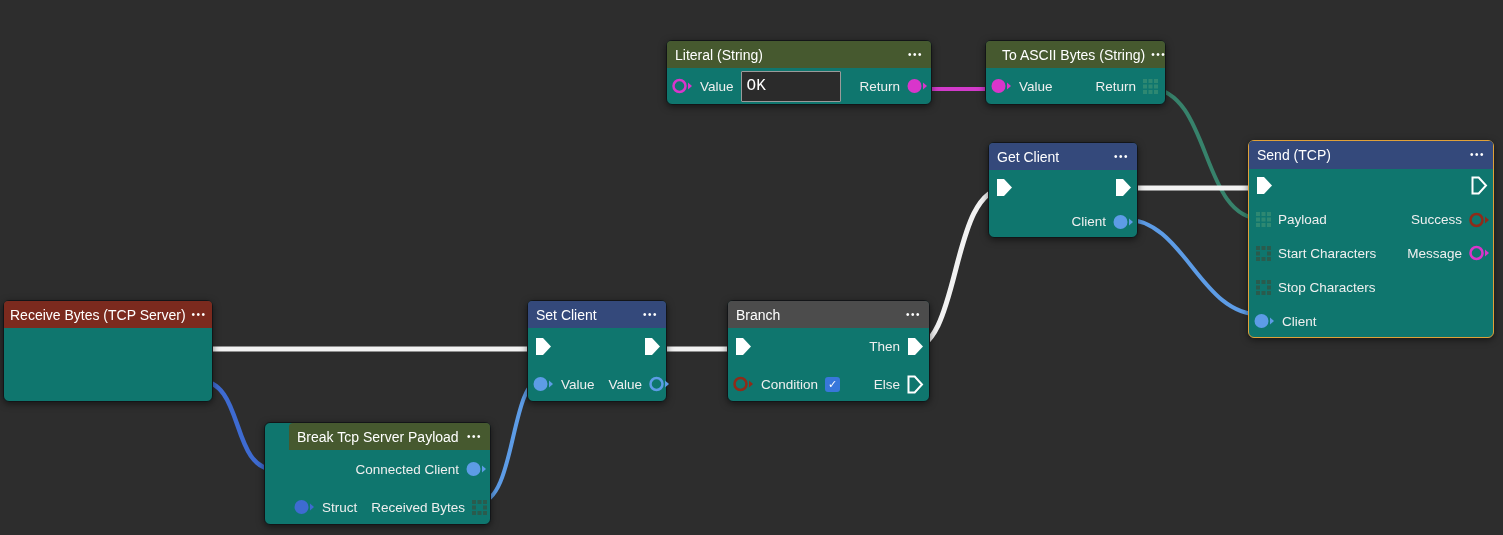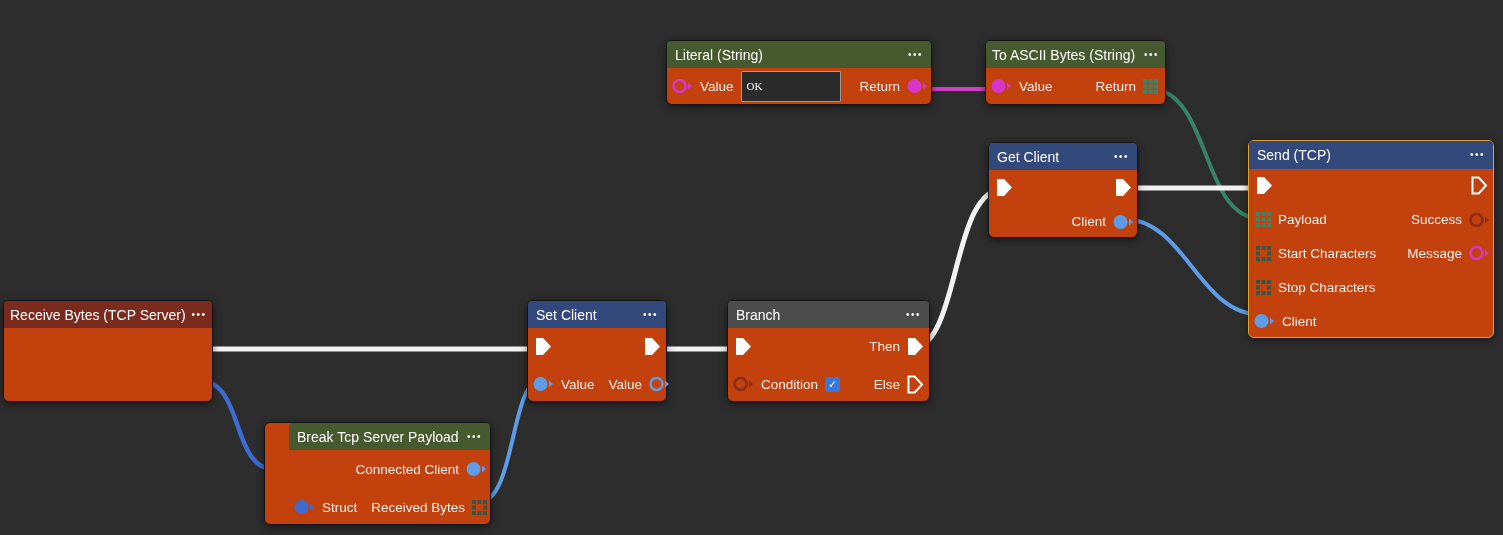--- a/index.html
+++ b/index.html
@@ -10,21 +10,21 @@
   }
   #wire-layer{position:absolute;left:0;top:0;z-index:0;}
   .wire{fill:none;stroke-linecap:round;}
   .wire.exec{stroke:#f2f2f2;stroke-width:5;}
   .wire.string{stroke:#d23aca;stroke-width:4;}
   .wire.bytes{stroke:#37826b;stroke-width:4;}
   .wire.client{stroke:#5d9ce6;stroke-width:4;}
   .wire.struct{stroke:#3e6bd1;stroke-width:4.5;}
 
   .node{
-    position:absolute;z-index:1;background:#c2410c;
+    position:absolute;z-index:1;background:#0f766e;
     border:1.5px solid #131518;border-radius:6px;
     box-shadow:0 2px 7px rgba(0,0,0,.5);color:#efefef;box-sizing:border-box;
   }
   .node.selected{border-color:#e0a139;}
   .node-header{
     display:flex;justify-content:space-between;align-items:center;
     height:27px;padding:0 8px;border-radius:4px 4px 0 0;
     font-size:14px;color:#fff;white-space:nowrap;gap:6px;
   }
   .hdr-green{background:#46592f;}
@@ -43,21 +43,21 @@
   .pin.out-circ{margin-right:-4px;}
 
   .n-literal .row,.n-toascii .row{height:38px;}
   .n-getclient .row{height:34.5px;}
   .n-send .row{height:33.8px;}
   .n-receive .row,.n-setclient .row,.n-branch .row{height:37.5px;}
   .n-break .row{height:38px;}
 
   .text-input{
     width:100px;height:31px;background:#2b2b2b;border:1px solid #9a9a9a;
-    border-radius:1px;color:#fff;font-size:11px;font-family:Liberation Serif, serif;
+    border-radius:1px;color:#fff;font-size:16px;font-family:Liberation Mono, monospace;
     padding:0 5px;outline:none;box-sizing:border-box;
   }
   .checkbox{
     width:15px;height:15px;background:#3877db;border-radius:3px;
     display:flex;align-items:center;justify-content:center;
     font-size:11px;color:#fff;cursor:pointer;line-height:1;
   }
 </style>
 </head>
 <body>
@@ -97,21 +97,21 @@
           <svg width="21" height="16" viewBox="0 0 21 16">
               <circle cx="7.5" cy="8" r="7" fill="#d935cb"></circle>
               <path d="M16 4.5 L20 8 L16 11.5 Z" fill="#d935cb"></path>
             </svg>
         </span>
       </div>
     </div>
   </div>
 
   <div class="node n-toascii" style="left:985px;top:40px;width:181px;height:65px;">
-    <div class="node-header hdr-green" style="padding:0 6px;">
+    <div class="node-header hdr-green" style="padding:0 16px;">
       <span>To ASCII Bytes (String)</span>
       <span class="menu-dots">•••</span>
     </div>
     <div class="node-body" style="height:36px;">
       <div class="row">
         <span class="pin in-circ">
           <svg width="21" height="16" viewBox="0 0 21 16">
               <circle cx="7.5" cy="8" r="7" fill="#d935cb"></circle>
               <path d="M16 4.5 L20 8 L16 11.5 Z" fill="#d935cb"></path>
             </svg>

